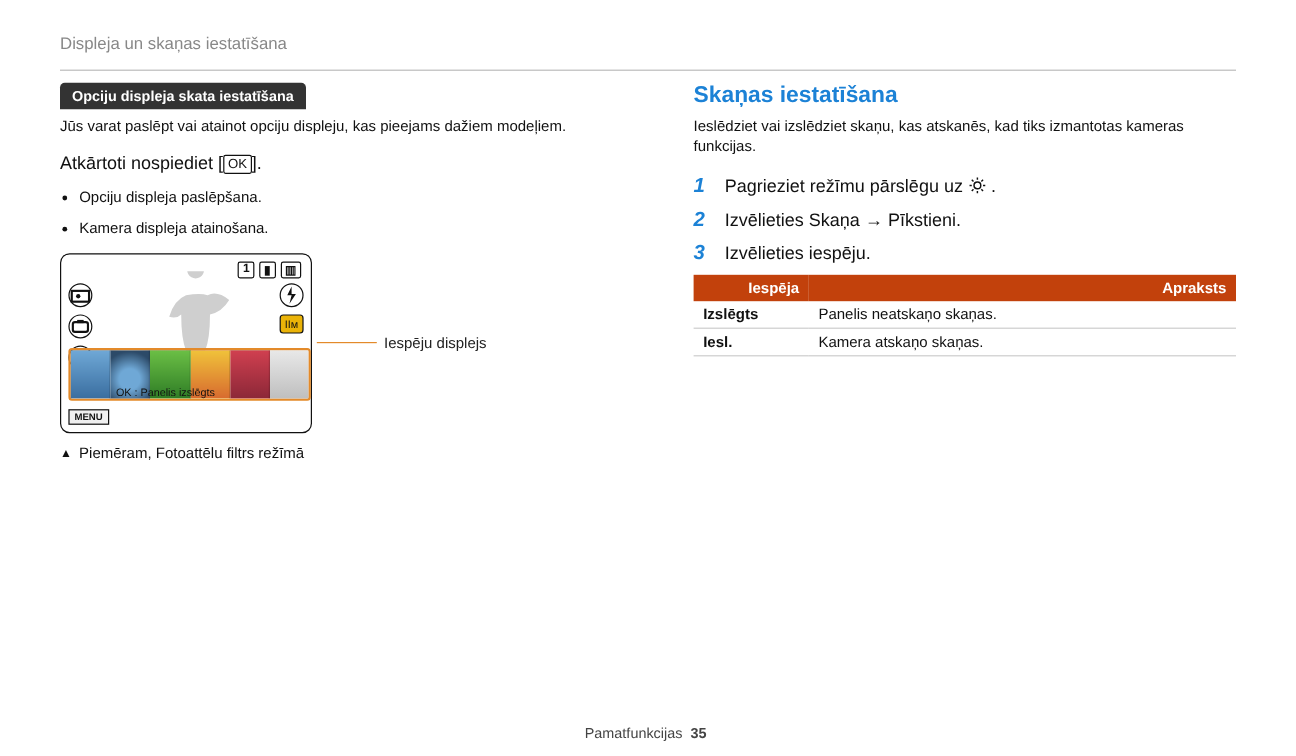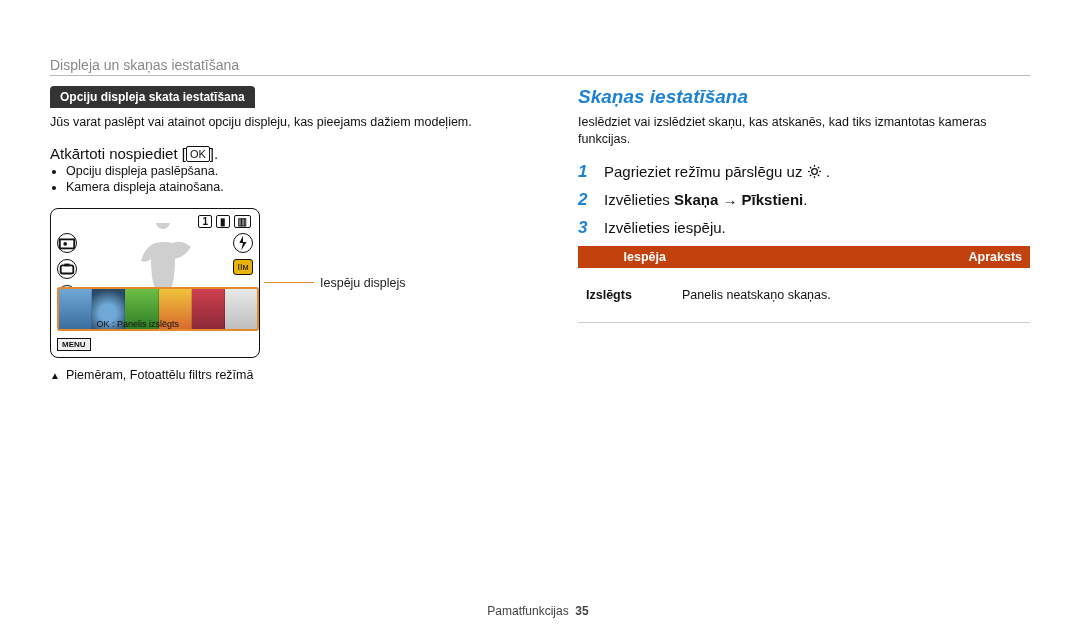--- a/index.html
+++ b/index.html
@@ -16,23 +16,22 @@
     box-sizing: border-box;
     padding: 28px 50px 10px 50px;
     width: 100%;
     height: 100%;
     position: relative;
   }
   .section-title {
     color: #888;
     font-size: 14px;
     border-bottom: 1px solid #bbb;
-    padding-bottom: 2px;
+    padding-bottom: 14px;
     margin-bottom: 10px;
-    margin-top: 29px;
   }
   .columns {
     display: flex;
     gap: 76px;
   }
   .col {
     flex: 1;
     min-width: 0;
   }
   .pill {
@@ -63,21 +62,21 @@
     border-radius: 2px;
     line-height: 14px;
     vertical-align: 1px;
   }
   ul.bullets {
     margin: 2px 0 14px 4px;
     padding: 0 0 0 12px;
     font-size: 12.5px;
   }
   ul.bullets li {
-    margin: 2px 0;
+    margin: 12px 0;
   }
 
   
   .device-row { display: flex; align-items: center; gap: 6px; }
   .device {
     width: 210px;
     height: 150px;
     border: 1.5px solid #111;
     border-radius: 8px;
     position: relative;
@@ -181,59 +180,58 @@
     font-size: 10px;
     margin-top: 2px;
   }
 
   
   .right-title {
     color: #1c82d6;
     font-size: 19px;
     margin: 0 0 4px 0;
     font-weight: bold;
-    font-style: italic;
   }
   .steps { list-style: none; padding: 0; margin: 12px 0 6px 0; }
   .steps li {
     display: flex;
     align-items: baseline;
     gap: 10px;
     margin: 8px 0;
     font-size: 15px;
   }
   .steps .num {
     color: #1c82d6;
     font-style: italic;
     font-weight: bold;
     width: 16px;
     font-size: 17px;
   }
-  .steps .bold { font-weight: bold; }
+  .steps .bold { font-weight: normal; }
   .gear-icon {
     display: inline-block;
     width: 15px; height: 15px;
     vertical-align: -2px;
   }
   table.opts {
     border-collapse: collapse;
     width: 100%;
     margin-top: 4px;
     font-size: 12.5px;
   }
   table.opts th {
     background: #c2410c;
     color: #fff;
     text-align: right;
     padding: 4px 8px;
     font-weight: bold;
     border: none;
   }
   table.opts td {
-    padding: 20px 8px;
+    padding: 4px 8px;
     border-bottom: 1px solid #ccc;
   }
   table.opts td.key { font-weight: bold; width: 80px; }
   .footer {
     position: absolute;
     bottom: 12px;
     left: 0; right: 4px;
     text-align: center;
     font-size: 12px;
     color: #444;
@@ -364,20 +362,24 @@
       <table class="opts">
         <tbody>
             <tr>
           <th>Iespēja</th>
           <th>Apraksts</th>
         </tr>
         <tr>
           <td class="key">Izslēgts</td>
           <td>Panelis neatskaņo skaņas.</td>
         </tr>
+        <tr>
+          <td class="key">Iesl.</td>
+          <td>Kamera atskaņo skaņas.</td>
+        </tr>
       </tbody>
         </table>
     </div>
   </div>
 
   <div class="footer">
     <span>Pamatfunkcijas</span>&nbsp;&nbsp;<span class="pg">35</span>
   </div>
 </div>
 

